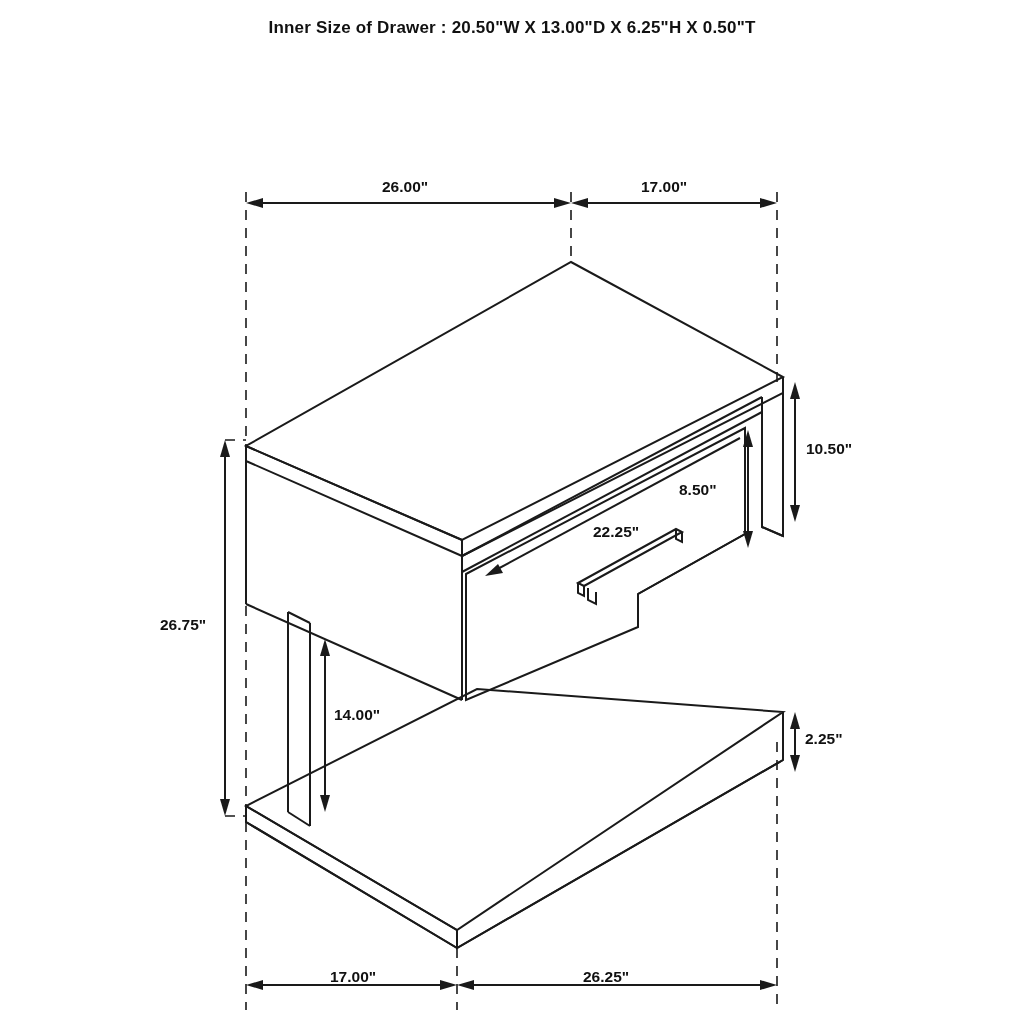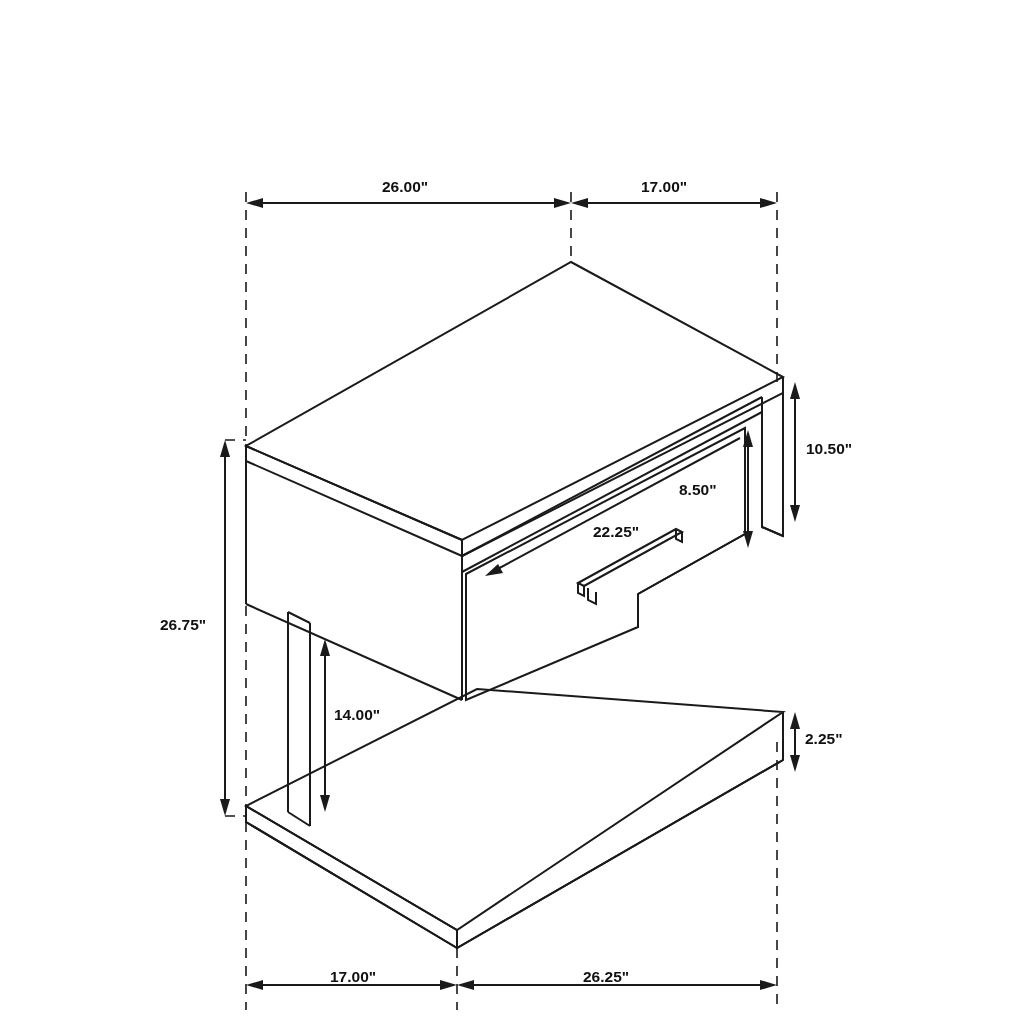--- a/index.html
+++ b/index.html
@@ -39,20 +39,21 @@
     font-weight: bold;
     color: #111111;
     white-space: nowrap;
   }
 </style>
 </head>
 <body>
 
 <div id="page">
 
+  <div id="title">Inner Size of Drawer : 20.50"W X 13.00"D X 6.25"H X 0.50"T</div>
 
   <svg class="diagram" viewBox="0 0 1024 1024">
     <g fill="none" stroke="#1a1a1a" stroke-width="2" stroke-linecap="butt" stroke-linejoin="miter">
 
       <g stroke-dasharray="10,8" stroke-width="1.6">
         <line x1="246" y1="192" x2="246" y2="1010"></line>
         <line x1="571" y1="192" x2="571" y2="262"></line>
         <line x1="777" y1="192" x2="777" y2="382"></line>
         <line x1="777" y1="742" x2="777" y2="1010"></line>
         <line x1="457" y1="930" x2="457" y2="1010"></line>

